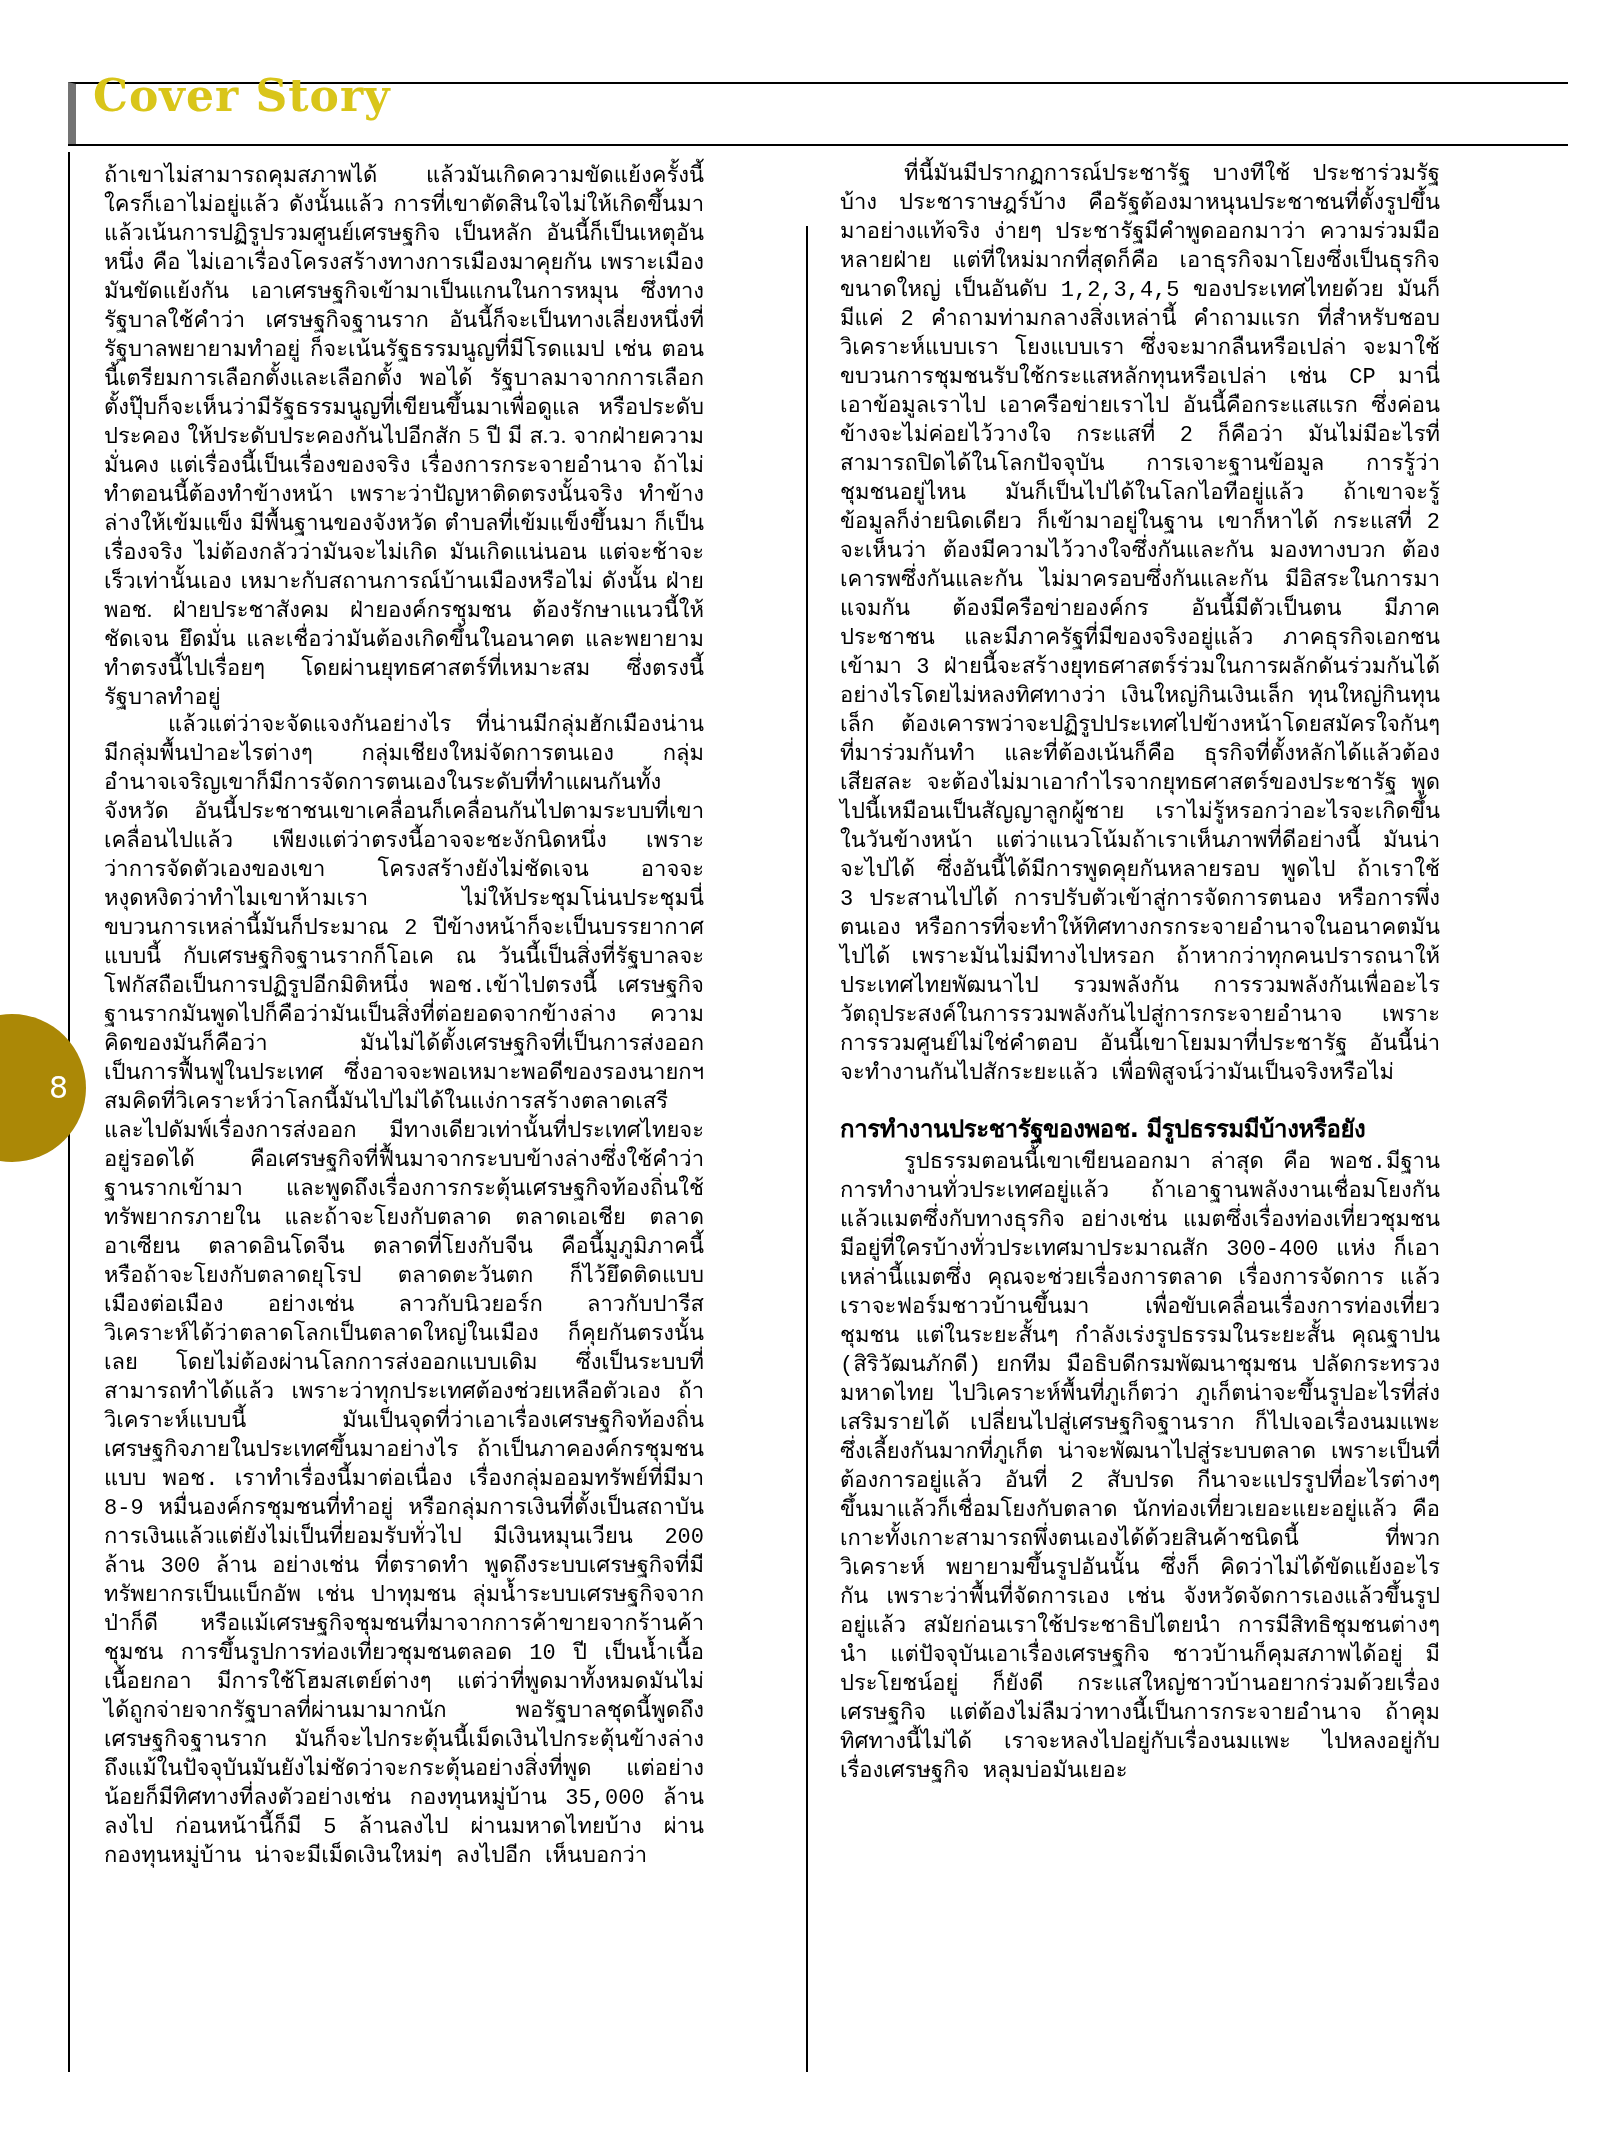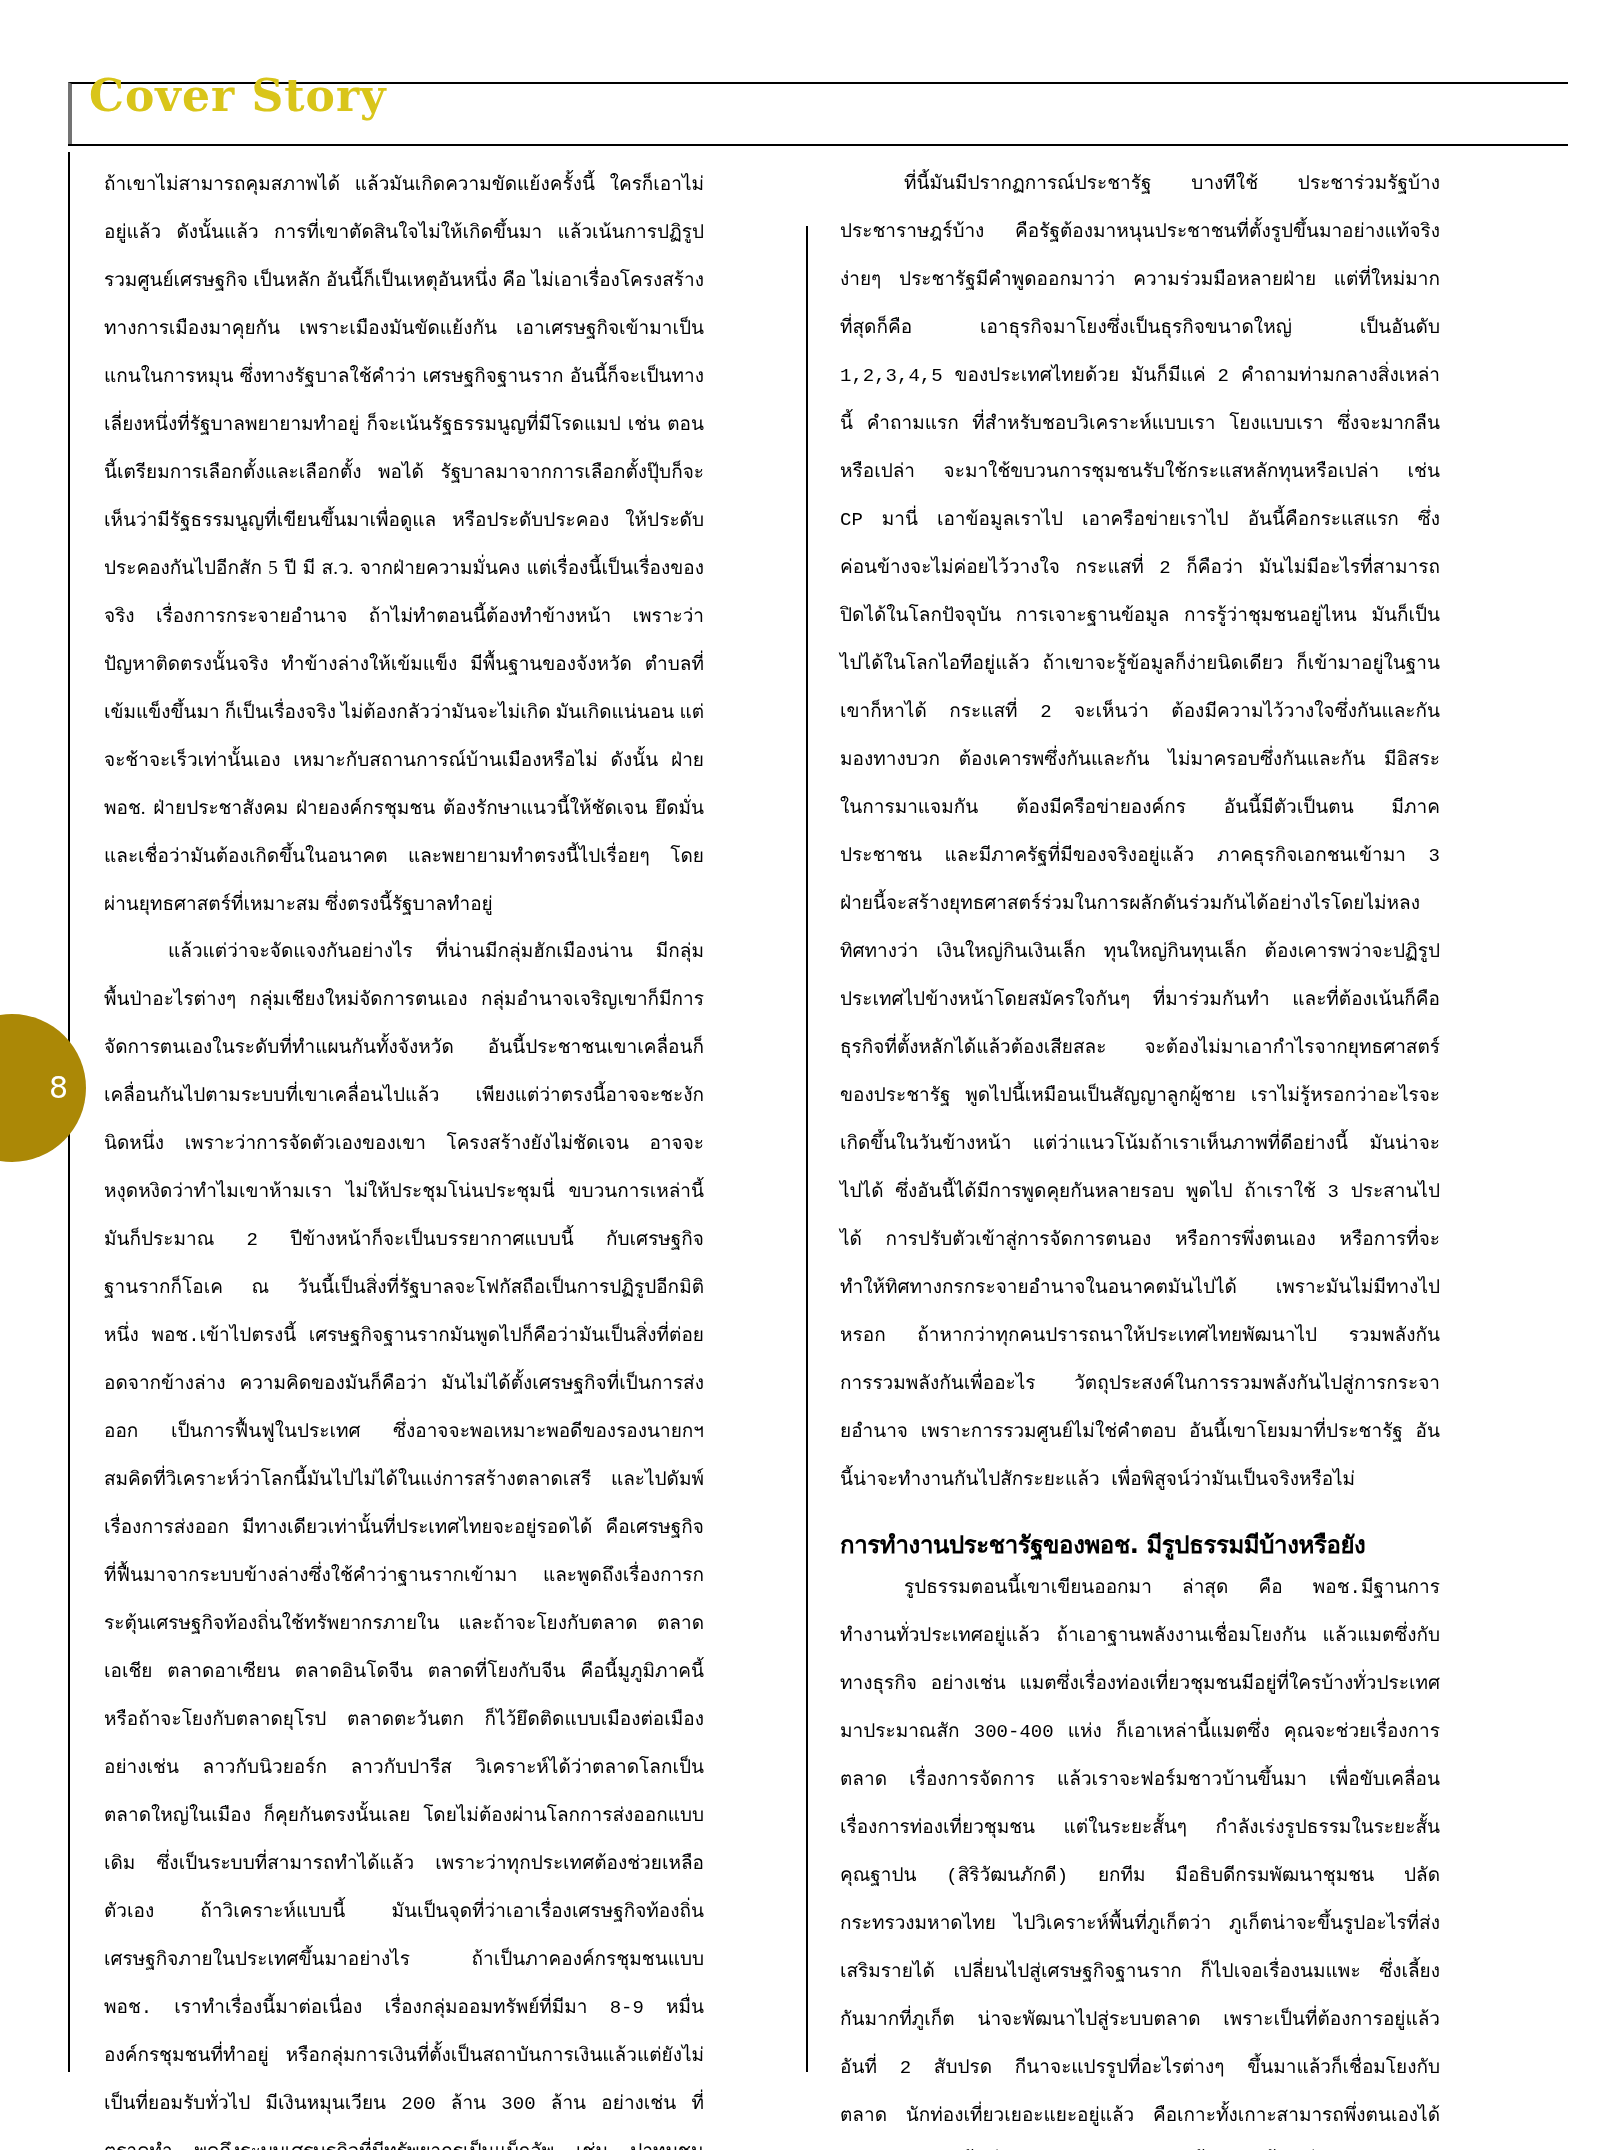--- a/index.html
+++ b/index.html
@@ -22,21 +22,21 @@
   }
 
   
   .masthead {
     position: absolute;
     left: 68px;
     top: 82px;
     width: 1500px;
     height: 62px;
     border-top: 2px solid #000000;
-    border-left: 4px solid #737373;
+    border-left: 8px solid #737373;
     box-sizing: border-box;
   }
   .masthead-title {
     position: absolute;
     left: 17px;
     top: -14px;
     font-family: "DejaVu Serif", "Liberation Serif", serif;
     font-weight: 700;
     font-size: 44px;
     letter-spacing: 1px;
@@ -89,22 +89,22 @@
     top: 160px;
     width: 600px;
     color: #000000;
   }
   .col-left  { left: 104px; }
   .col-right { left: 840px; }
 
   .para {
     margin: 0;
     font-family: "Liberation Serif", "DejaVu Serif", serif;
-    font-size: 19px;
-    line-height: 48px;
+    font-size: 22px;
+    line-height: 29px;
     text-align: justify;
     text-justify: inter-word;
     word-spacing: 0.2px;
     color: #000000;
   }
   .para.indent { text-indent: 64px; font-family: Liberation Mono, monospace; }
 
   .section-head {
     margin: 26px 0 2px 0;
     font-family: "DejaVu Sans", "Liberation Sans", sans-serif;

